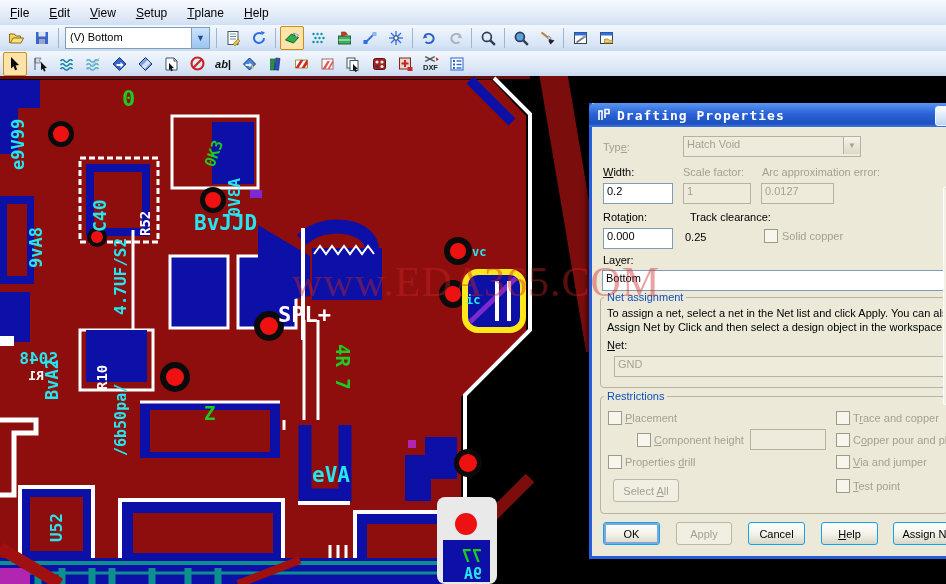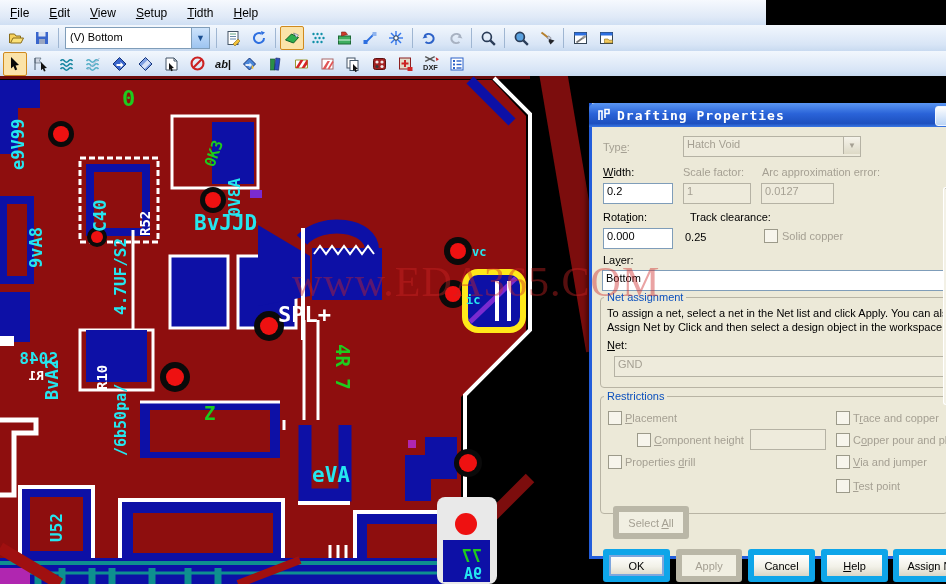--- a/index.html
+++ b/index.html
@@ -1,19 +1,19 @@
 <!DOCTYPE html>
 <html><head>
 <meta charset="utf-8">
 <style>
   html,body{margin:0;padding:0;background:#444;}
   .screen{position:relative;width:946px;height:584px;overflow:hidden;background:#000;
           font-family:"Liberation Sans",sans-serif;-webkit-font-smoothing:none;}
   
-  .menubar{position:absolute;left:0;top:0;width:766px;height:25px;
+  .menubar{position:absolute;left:0;top:0;width:946px;height:25px;
            background:linear-gradient(#f6f9fe,#dfe9f7 70%,#cfdff3);border-bottom:1px solid #c2d3e8;
            display:flex;align-items:center;font-size:12px;color:#000;}
   .menu-item{padding:3px 10px;cursor:default;}
   .u{text-decoration:underline;}
   .toolbar{position:absolute;left:0;width:946px;height:26px;
            background:linear-gradient(#f2f7fd,#d8e5f6 75%,#c8daf0);display:flex;align-items:center;}
   .tb1{top:25px;} .tb2{top:51px;height:25px;border-bottom:1px solid #9fb6d2;}
   .tbtn{width:22px;height:22px;margin:0 1px;display:flex;align-items:center;justify-content:center;
         border:1px solid transparent;border-radius:2px;flex:0 0 auto;}
   .tbtn.sel{border:1px solid #d08a1e;background:#fbe3a9;}
@@ -37,42 +37,42 @@
        font-weight:bold;font-size:13px;letter-spacing:1px;}
   .dlg-body{position:absolute;left:0;top:24px;width:360px;height:429px;}
   .lbl{position:absolute;color:#000;white-space:nowrap;}
   .dis{color:#a5a093;}
   .tbx{position:absolute;height:17px;border:1px solid #7f9db9;background:#fff;color:#000;
        font-size:11px;padding:1px 3px;white-space:nowrap;overflow:hidden;}
   .tbx.off{background:#eeebdc;border-color:#b5b2a4;color:#a5a093;}
   .cbx{position:absolute;width:12px;height:12px;border:1px solid #9c9a8a;background:#f7f5ec;}
   .grp{position:absolute;border:1px solid #b8b4a4;border-radius:4px;}
   .legend{position:absolute;background:#ece9d8;padding:0 3px;color:#0b50bd;white-space:nowrap;}
-  .xbtn{position:absolute;height:21px;border:6px solid #0ea5e9;border-radius:3px;color:#000;
+  .xbtn{position:absolute;height:21px;border:1px solid #0ea5e9;border-radius:3px;color:#000;
         background:linear-gradient(#fff,#f2f1e8 55%,#d9d6c7);font-size:11px;
-        display:flex;align-items:center;justify-content:center;white-space:nowrap;margin-top:27px;}
+        display:flex;align-items:center;justify-content:center;white-space:nowrap;}
   .xbtn.def{box-shadow:0 0 0 2px #7da6de inset;}
   .xbtn.off{border-color:#bab7a7;color:#a5a093;background:#f1efe2;}
   .sliver{position:absolute;left:346px;top:3px;width:14px;height:18px;border-radius:3px;
           background:linear-gradient(#fefefe,#bcd5f5);border:1px solid #f0f6ff;}
   .rstrip{position:absolute;left:351px;top:60px;width:9px;height:216px;background:#f3f1e6;
           border:1px solid #fff;border-right:none;border-radius:3px 0 0 3px;box-shadow:-1px 1px 0 #b8b4a4 inset;}
   .dtext{position:absolute;color:#000;white-space:nowrap;}
 </style>
 </head>
 <body>
 
 <div class="screen">
 
   <div class="menubar">
     <div class="menu-item"><span class="u">F</span><span>ile</span></div>
     <div class="menu-item"><span class="u">E</span><span>dit</span></div>
     <div class="menu-item"><span class="u">V</span><span>iew</span></div>
     <div class="menu-item"><span class="u">S</span><span>etup</span></div>
-    <div class="menu-item"><span class="u">T</span><span>idth</span></div>
+    <div class="menu-item"><span class="u">T</span><span>plane</span></div>
     <div class="menu-item"><span class="u">H</span><span>elp</span></div>
   </div>
 
   <div class="toolbar tb1">
     <span style="width:3px"></span>
     <div class="tbtn">
         <svg width="17" height="16" viewBox="0 0 16 16">
           <path d="M1,13 V4 h5 l1.5,2 H12 v2" fill="#f7d25e" stroke="#8a6d1a"></path>
           <path d="M2,13 L4.5,8 H15 L12.5,13 Z" fill="#fbe27a" stroke="#8a6d1a"></path>
         </svg>

